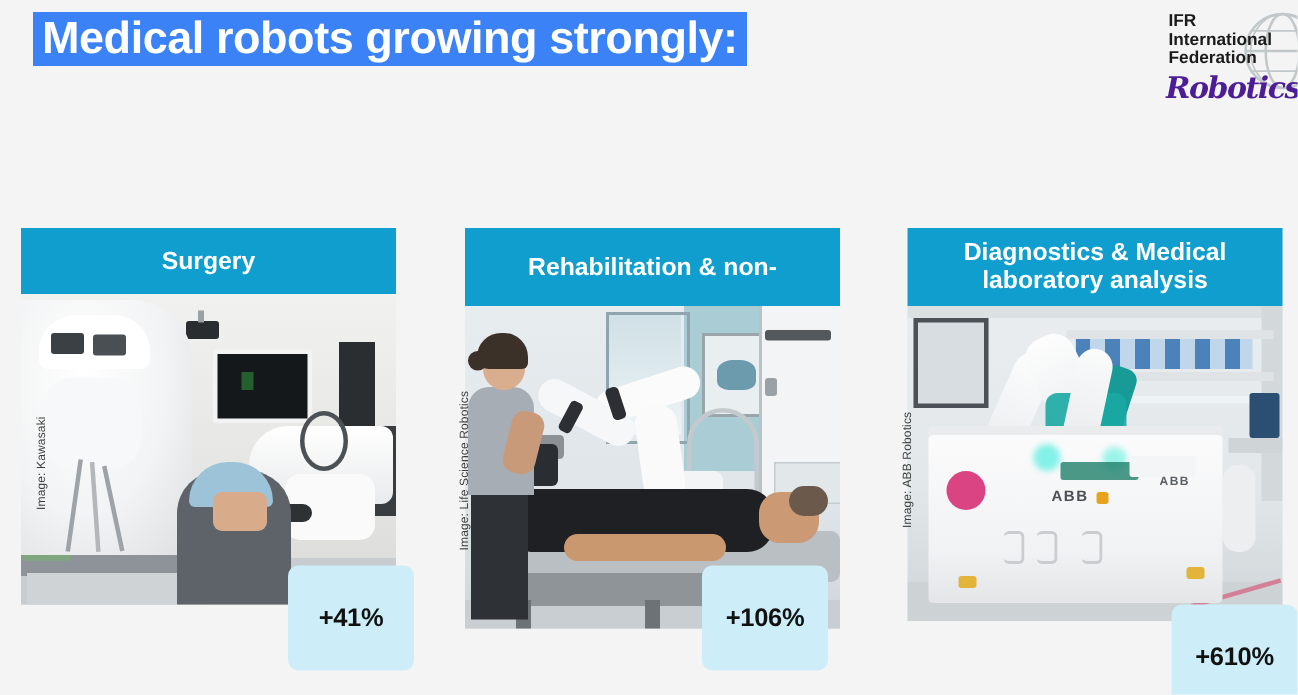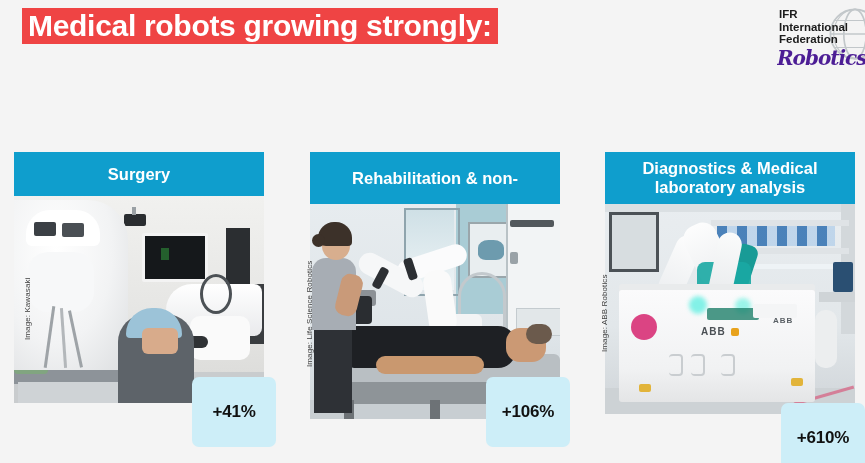--- a/index.html
+++ b/index.html
@@ -11,21 +11,21 @@
     position:relative;
   }
   .slide{position:absolute;inset:0;background:#f4f4f4;}
 
   
   .title-block{
     position:absolute;left:22px;top:8px;width:620px;
   }
   .title-line{
     display:inline-block;
-    background:#ef4444;
+    background:#3b82f6;
     color:#ffffff;
     font-size:30px;
     font-weight:bold;
     line-height:31px;
     letter-spacing:-0.3px;
     padding:2px 6px 3px 6px;
     white-space:nowrap;
   }
   .title-line2{margin-top:2px;}
 
@@ -99,21 +99,21 @@
   
   #card1{left:14px;width:250px;}
   #card1 .card-head{height:44px;}
   #card1 .card-photo{height:207px;}
   #card1 .badge{left:178px;top:225px;width:84px;height:70px;}
 
   
   #card2{left:310px;width:250px;}
   #card2 .card-head{height:52px;}
   #card2 .card-photo{height:215px;}
-  #card2 .badge{left:176px;top:225px;width:84px;height:70px;}
+  #card2 .badge{left:158px;top:225px;width:84px;height:70px;}
 
   
   #card3{left:605px;width:250px;}
   #card3 .card-head{height:52px;text-align:center;}
   #card3 .card-photo{height:210px;}
   #card3 .badge{left:176px;top:225px;width:84px;height:70px;margin-top:26px;}
 
   
   .p1-wall{position:absolute;inset:0;background:linear-gradient(180deg,#f1f1ef 0%,#e6e6e4 55%,#d9d9d7 100%);}
   .p1-monitor{position:absolute;left:128px;top:37px;width:60px;height:43px;background:#15181b;border:3px solid #f3f3f3;border-radius:2px;}

